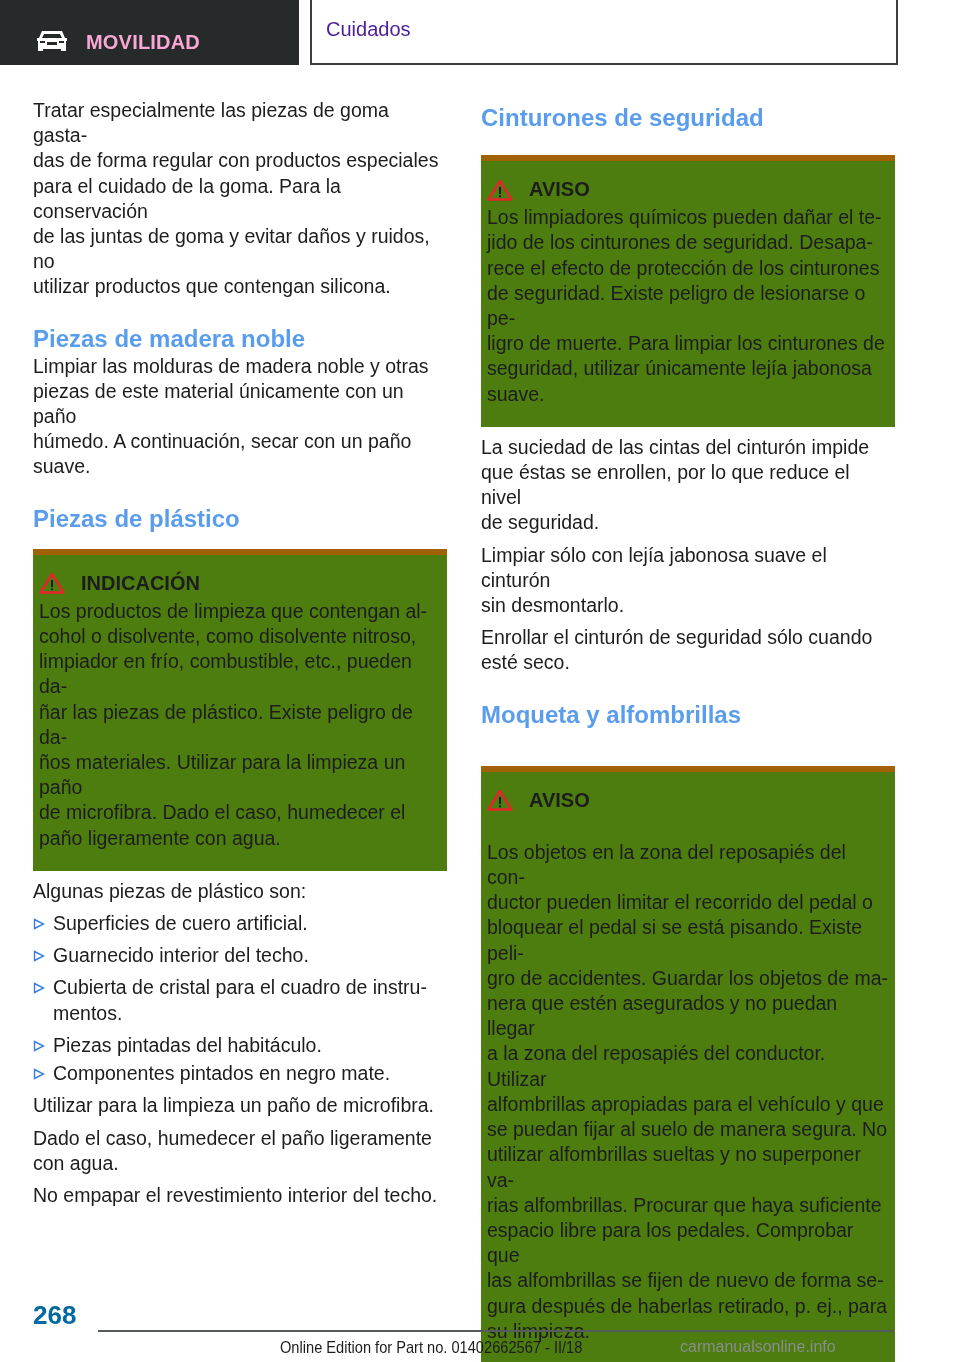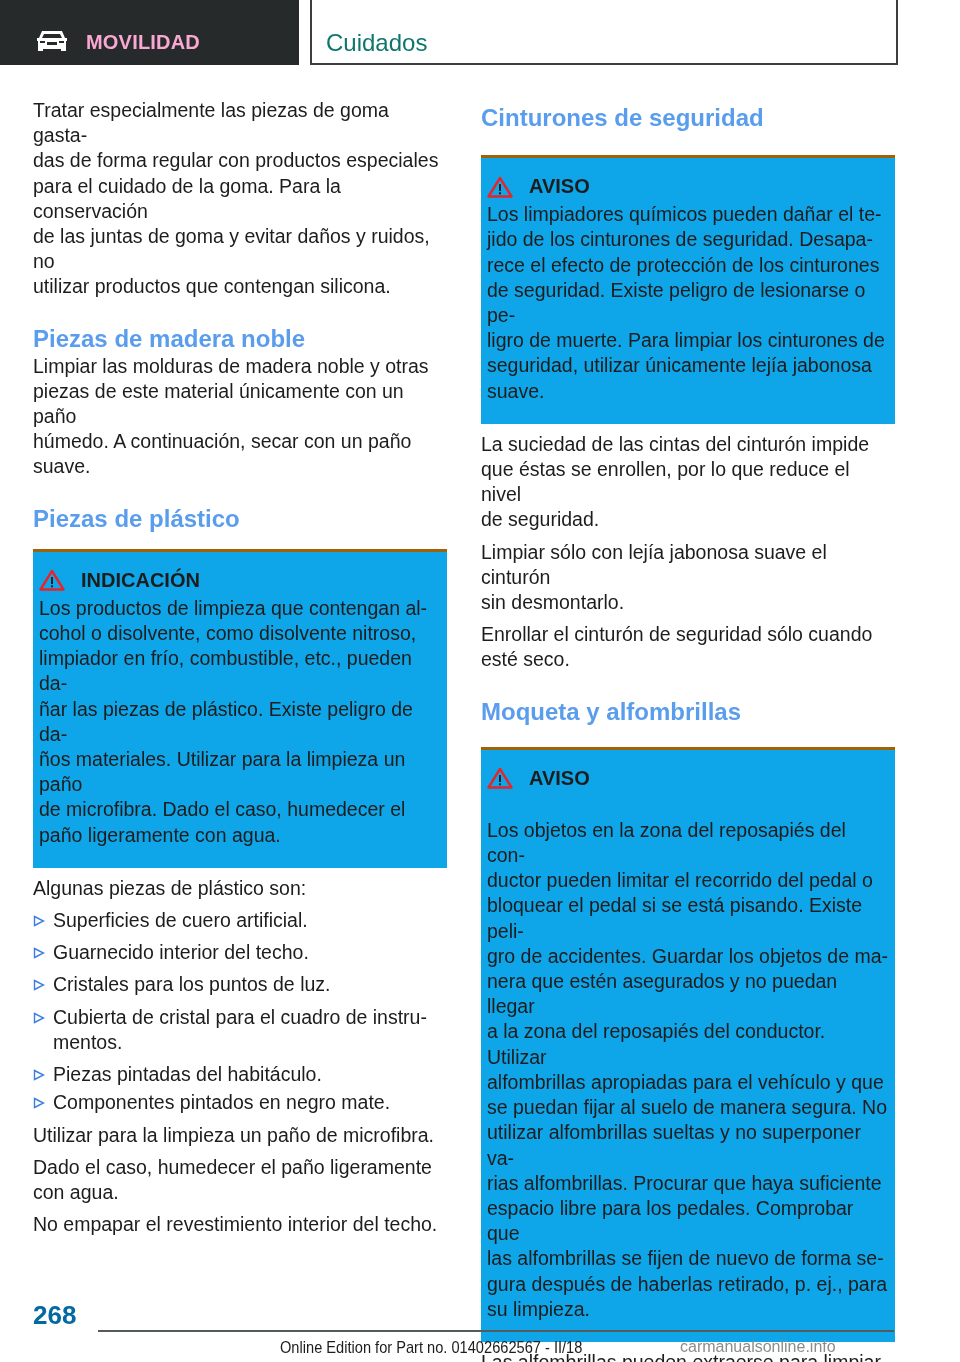--- a/index.html
+++ b/index.html
@@ -4,30 +4,30 @@
 <style>
   html, body { margin: 0; padding: 0; background: #ffffff; }
   body { width: 960px; height: 1362px; position: relative; overflow: hidden;
          font-family: "Liberation Sans", sans-serif; color: #1d1d1d; }
 
   
   .hdr-left { position: absolute; left: 0; top: 0; width: 299px; height: 65px; background: #262a2b; }
   .hdr-left .car { position: absolute; left: 36px; top: 29px; width: 32px; height: 24px; }
   .hdr-left .sect { position: absolute; left: 86px; top: 31px; color: #f9a8d4; font-weight: bold; font-size: 20px; letter-spacing: 0.2px; }
   .hdr-right { position: absolute; left: 310px; top: -2px; width: 584px; height: 65px; border: 2px solid #3b3f40; border-top: none; background: #fff; }
-  .hdr-right .chap { position: absolute; left: 14px; top: 31px; font-size: 24px; color: #0f766e; }
+  .hdr-right .chap { position: absolute; left: 14px; top: 20px; font-size: 20px; color: #4c1d95; }
 
   .col { position: absolute; top: 98px; width: 414px; font-size: 19.5px; line-height: 25.2px; }
   .col.left { left: 33px; }
   .col.right { left: 481px; }
 
   p { margin: 0 0 9px 0; }
   .h { color: #5a9ded; font-weight: bold; font-size: 24px; line-height: 30px; margin: 0; }
 
-  .note { background: #0ea5e9; border-top: 3px solid #a16207; margin-left: 0; width: 414px; box-sizing: border-box; padding: 16px 6px 20px 6px; }
+  .note { background: #4d7c0f; border-top: 6px solid #a16207; margin-left: 0; width: 414px; box-sizing: border-box; padding: 16px 6px 20px 6px; }
   .note .title { font-weight: bold; font-size: 20px; display: flex; align-items: center; margin-bottom: 3px; }
   .note .title svg { width: 26px; height: 22px; margin-right: 16px; margin-left: 0px; }
   .note .body { font-size: 19.5px; line-height: 25.2px; color: #1d1d1d; }
 
   ul.bl { list-style: none; padding: 0; margin: 0 0 0 0; }
   ul.bl li { position: relative; padding-left: 20px; margin-bottom: 7px; }
   ul.bl li .tri { position: absolute; left: 0; top: 7px; width: 12px; height: 12px; }
 
   .pg { position: absolute; left: 33px; top: 1300px; font-weight: bold; font-size: 26px; color: #0369a1; }
   .rule { position: absolute; left: 98px; top: 1330px; width: 796px; height: 2px; background: #555a5a; }
@@ -87,23 +87,20 @@
   <p style="margin-bottom:7px;">Algunas piezas de plástico son:</p>
   <ul class="bl">
     <li><svg class="tri" viewBox="0 0 12 12">
           <path d="M1.5 1.5 L10.5 6 L1.5 10.5 Z" fill="none" stroke="#3d7fe0" stroke-width="1.4"></path>
         </svg><span style="white-space:pre-line;">Superficies de cuero artificial.</span></li>
     <li><svg class="tri" viewBox="0 0 12 12">
           <path d="M1.5 1.5 L10.5 6 L1.5 10.5 Z" fill="none" stroke="#3d7fe0" stroke-width="1.4"></path>
         </svg><span style="white-space:pre-line;">Guarnecido interior del techo.</span></li>
     <li><svg class="tri" viewBox="0 0 12 12">
           <path d="M1.5 1.5 L10.5 6 L1.5 10.5 Z" fill="none" stroke="#3d7fe0" stroke-width="1.4"></path>
-        </svg><span style="white-space:pre-line;">Cristales para los puntos de luz.</span></li>
-    <li><svg class="tri" viewBox="0 0 12 12">
-          <path d="M1.5 1.5 L10.5 6 L1.5 10.5 Z" fill="none" stroke="#3d7fe0" stroke-width="1.4"></path>
         </svg><span style="white-space:pre-line;">Cubierta de cristal para el cuadro de instru-
 mentos.</span></li>
     <li style="margin-bottom:3px;"><svg class="tri" viewBox="0 0 12 12">
           <path d="M1.5 1.5 L10.5 6 L1.5 10.5 Z" fill="none" stroke="#3d7fe0" stroke-width="1.4"></path>
         </svg><span style="white-space:pre-line;">Piezas pintadas del habitáculo.</span></li>
     <li><svg class="tri" viewBox="0 0 12 12">
           <path d="M1.5 1.5 L10.5 6 L1.5 10.5 Z" fill="none" stroke="#3d7fe0" stroke-width="1.4"></path>
         </svg><span style="white-space:pre-line;">Componentes pintados en negro mate.</span></li>
   </ul>
   <p style="white-space:pre-line; margin-bottom:7px;">Utilizar para la limpieza un paño de microfibra.</p>
@@ -134,21 +131,21 @@
   </div>
 
   <p style="white-space:pre-line; margin-bottom:7px;">La suciedad de las cintas del cinturón impide
 que éstas se enrollen, por lo que reduce el nivel
 de seguridad.</p>
   <p style="white-space:pre-line; margin-bottom:7px;">Limpiar sólo con lejía jabonosa suave el cinturón
 sin desmontarlo.</p>
   <p style="white-space:pre-line; margin-bottom:24px;">Enrollar el cinturón de seguridad sólo cuando
 esté seco.</p>
 
-  <h2 class="h" style="margin-bottom:20px;">Moqueta y alfombrillas</h2>
+  <h2 class="h" style="margin-bottom:36px;">Moqueta y alfombrillas</h2>
 
   <div class="note" style="margin-bottom:8px;">
     <div class="title">
       <svg viewBox="0 0 26 22">
         <path d="M13 2 L24.5 20.5 L1.5 20.5 Z" fill="none" stroke="#e5252a" stroke-width="2.4" stroke-linejoin="round"></path>
         <rect x="12" y="8" width="2" height="7" fill="#1d1d1d"></rect>
         <rect x="12" y="16.3" width="2" height="2" fill="#1d1d1d"></rect>
       </svg>
       <span>AVISO</span>
     </div>

